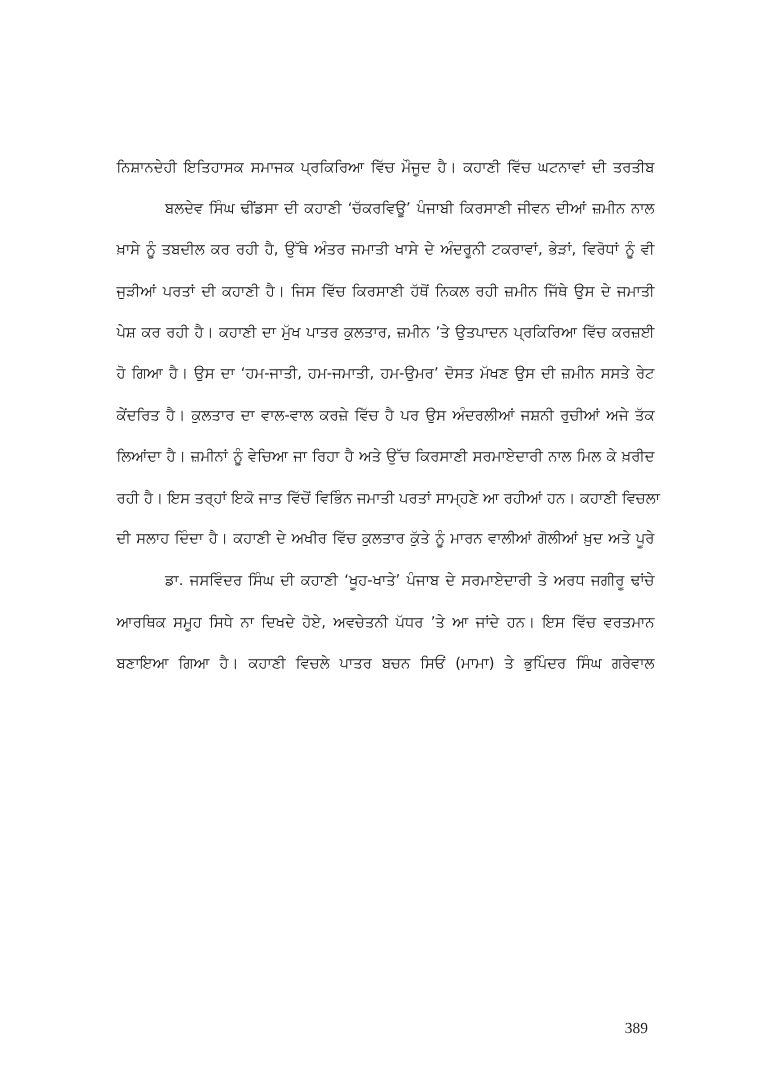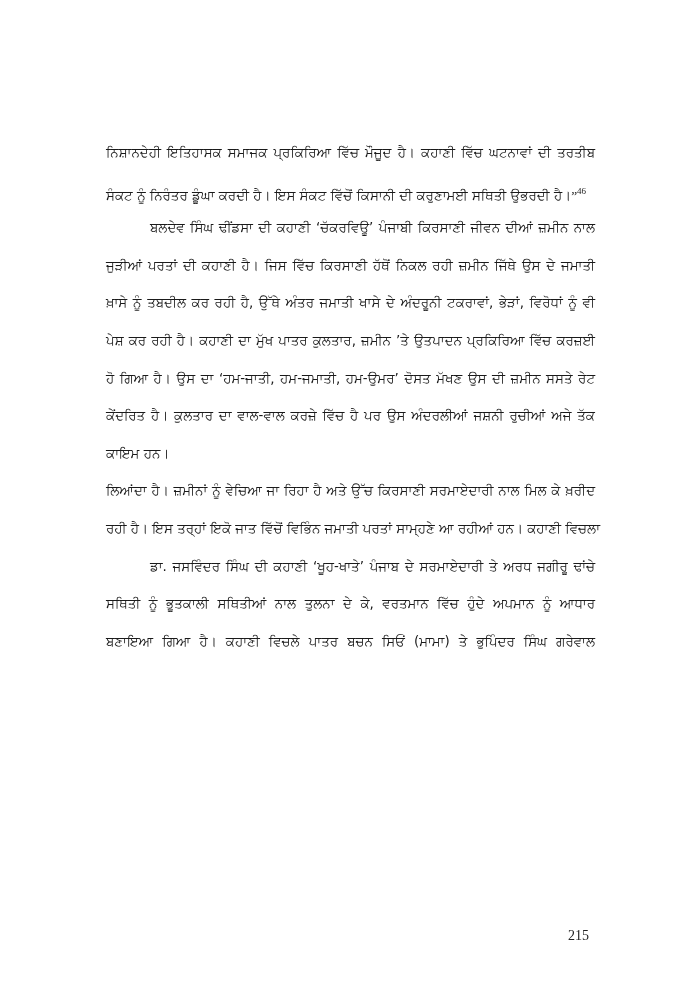--- a/index.html
+++ b/index.html
@@ -59,33 +59,32 @@
       color: #222;
     }
   </style>
 </head>
 <body>
 
 <div class="page">
   <div class="text-block">
 
     <div class="line">ਨਿਸ਼ਾਨਦੇਹੀ ਇਤਿਹਾਸਕ ਸਮਾਜਕ ਪ੍ਰਕਿਰਿਆ ਵਿੱਚ ਮੌਜੂਦ ਹੈ। ਕਹਾਣੀ ਵਿੱਚ ਘਟਨਾਵਾਂ ਦੀ ਤਰਤੀਬ</div>
-    <div class="line last"><span>ਸੰਕਟ ਨੂੰ ਨਿਰੰਤਰ ਡੂੰਘਾ ਕਰਦੀ ਹੈ। ਇਸ ਸੰਕਟ ਵਿੱਚੋਂ ਕਿਸਾਨੀ ਦੀ ਕਰੁਣਾਮਈ ਸਥਿਤੀ ਉਭਰਦੀ ਹੈ।</span><span class="quote">”</span><span class="sup">46</span></div>
 
     <div class="line indent">ਬਲਦੇਵ ਸਿੰਘ ਢੀਂਡਸਾ ਦੀ ਕਹਾਣੀ ‘ਚੱਕਰਵਿਊ’ ਪੰਜਾਬੀ ਕਿਰਸਾਣੀ ਜੀਵਨ ਦੀਆਂ ਜ਼ਮੀਨ ਨਾਲ</div>
+    <div class="line">ਖ਼ਾਸੇ ਨੂੰ ਤਬਦੀਲ ਕਰ ਰਹੀ ਹੈ, ਉੱਥੇ ਅੰਤਰ ਜਮਾਤੀ ਖਾਸੇ ਦੇ ਅੰਦਰੂਨੀ ਟਕਰਾਵਾਂ, ਭੇੜਾਂ, ਵਿਰੋਧਾਂ ਨੂੰ ਵੀ</div>
     <div class="line">ਜੁੜੀਆਂ ਪਰਤਾਂ ਦੀ ਕਹਾਣੀ ਹੈ। ਜਿਸ ਵਿੱਚ ਕਿਰਸਾਣੀ ਹੱਥੋਂ ਨਿਕਲ ਰਹੀ ਜ਼ਮੀਨ ਜਿੱਥੇ ਉਸ ਦੇ ਜਮਾਤੀ</div>
-    <div class="line">ਖ਼ਾਸੇ ਨੂੰ ਤਬਦੀਲ ਕਰ ਰਹੀ ਹੈ, ਉੱਥੇ ਅੰਤਰ ਜਮਾਤੀ ਖਾਸੇ ਦੇ ਅੰਦਰੂਨੀ ਟਕਰਾਵਾਂ, ਭੇੜਾਂ, ਵਿਰੋਧਾਂ ਨੂੰ ਵੀ</div>
     <div class="line">ਪੇਸ਼ ਕਰ ਰਹੀ ਹੈ। ਕਹਾਣੀ ਦਾ ਮੁੱਖ ਪਾਤਰ ਕੁਲਤਾਰ, ਜ਼ਮੀਨ ’ਤੇ ਉਤਪਾਦਨ ਪ੍ਰਕਿਰਿਆ ਵਿੱਚ ਕਰਜ਼ਈ</div>
     <div class="line">ਹੋ ਗਿਆ ਹੈ। ਉਸ ਦਾ ‘ਹਮ-ਜਾਤੀ, ਹਮ-ਜਮਾਤੀ, ਹਮ-ਉਮਰ’ ਦੋਸਤ ਮੱਖਣ ਉਸ ਦੀ ਜ਼ਮੀਨ ਸਸਤੇ ਰੇਟ</div>
     <div class="line">ਕੇਂਦਰਿਤ ਹੈ। ਕੁਲਤਾਰ ਦਾ ਵਾਲ-ਵਾਲ ਕਰਜ਼ੇ ਵਿੱਚ ਹੈ ਪਰ ਉਸ ਅੰਦਰਲੀਆਂ ਜਸ਼ਨੀ ਰੁਚੀਆਂ ਅਜੇ ਤੱਕ</div>
-    <div class="line last">ਕਾਇਮ ਹਨ।</div>
 
     <div class="line">ਲਿਆਂਦਾ ਹੈ। ਜ਼ਮੀਨਾਂ ਨੂੰ ਵੇਚਿਆ ਜਾ ਰਿਹਾ ਹੈ ਅਤੇ ਉੱਚ ਕਿਰਸਾਣੀ ਸਰਮਾਏਦਾਰੀ ਨਾਲ ਮਿਲ ਕੇ ਖ਼ਰੀਦ</div>
     <div class="line">ਰਹੀ ਹੈ। ਇਸ ਤਰ੍ਹਾਂ ਇਕੋ ਜਾਤ ਵਿੱਚੋਂ ਵਿਭਿੰਨ ਜਮਾਤੀ ਪਰਤਾਂ ਸਾਮ੍ਹਣੇ ਆ ਰਹੀਆਂ ਹਨ। ਕਹਾਣੀ ਵਿਚਲਾ</div>
+    <div class="line">ਦੀ ਸਲਾਹ ਦਿੰਦਾ ਹੈ। ਕਹਾਣੀ ਦੇ ਅਖੀਰ ਵਿੱਚ ਕੁਲਤਾਰ ਕੁੱਤੇ ਨੂੰ ਮਾਰਨ ਵਾਲੀਆਂ ਗੋਲੀਆਂ ਖ਼ੁਦ ਅਤੇ ਪੂਰੇ</div>
 
     <div class="line indent">ਡਾ. ਜਸਵਿੰਦਰ ਸਿੰਘ ਦੀ ਕਹਾਣੀ ‘ਖੂਹ-ਖਾਤੇ’ ਪੰਜਾਬ ਦੇ ਸਰਮਾਏਦਾਰੀ ਤੇ ਅਰਧ ਜਗੀਰੂ ਢਾਂਚੇ</div>
-    <div class="line">ਸਥਿਤੀ ਨੂੰ ਭੂਤਕਾਲੀ ਸਥਿਤੀਆਂ ਨਾਲ ਤੁਲਨਾ ਦੇ ਕੇ, ਵਰਤਮਾਨ ਵਿੱਚ ਹੁੰਦੇ ਅਪਮਾਨ ਨੂੰ ਆਧਾਰ</div>
+    <div class="line">ਆਰਥਿਕ ਸਮੂਹ ਸਿਧੇ ਨਾ ਦਿਖਦੇ ਹੋਏ, ਅਵਚੇਤਨੀ ਪੱਧਰ ’ਤੇ ਆ ਜਾਂਦੇ ਹਨ। ਇਸ ਵਿੱਚ ਵਰਤਮਾਨ</div>
     <div class="line">ਬਣਾਇਆ ਗਿਆ ਹੈ। ਕਹਾਣੀ ਵਿਚਲੇ ਪਾਤਰ ਬਚਨ ਸਿਓਂ (ਮਾਮਾ) ਤੇ ਭੁਪਿੰਦਰ ਸਿੰਘ ਗਰੇਵਾਲ</div>
 
   </div>
 
-  <div class="page-number">215</div>
+  <div class="page-number">389</div>
 </div>
 
 </body></html>

